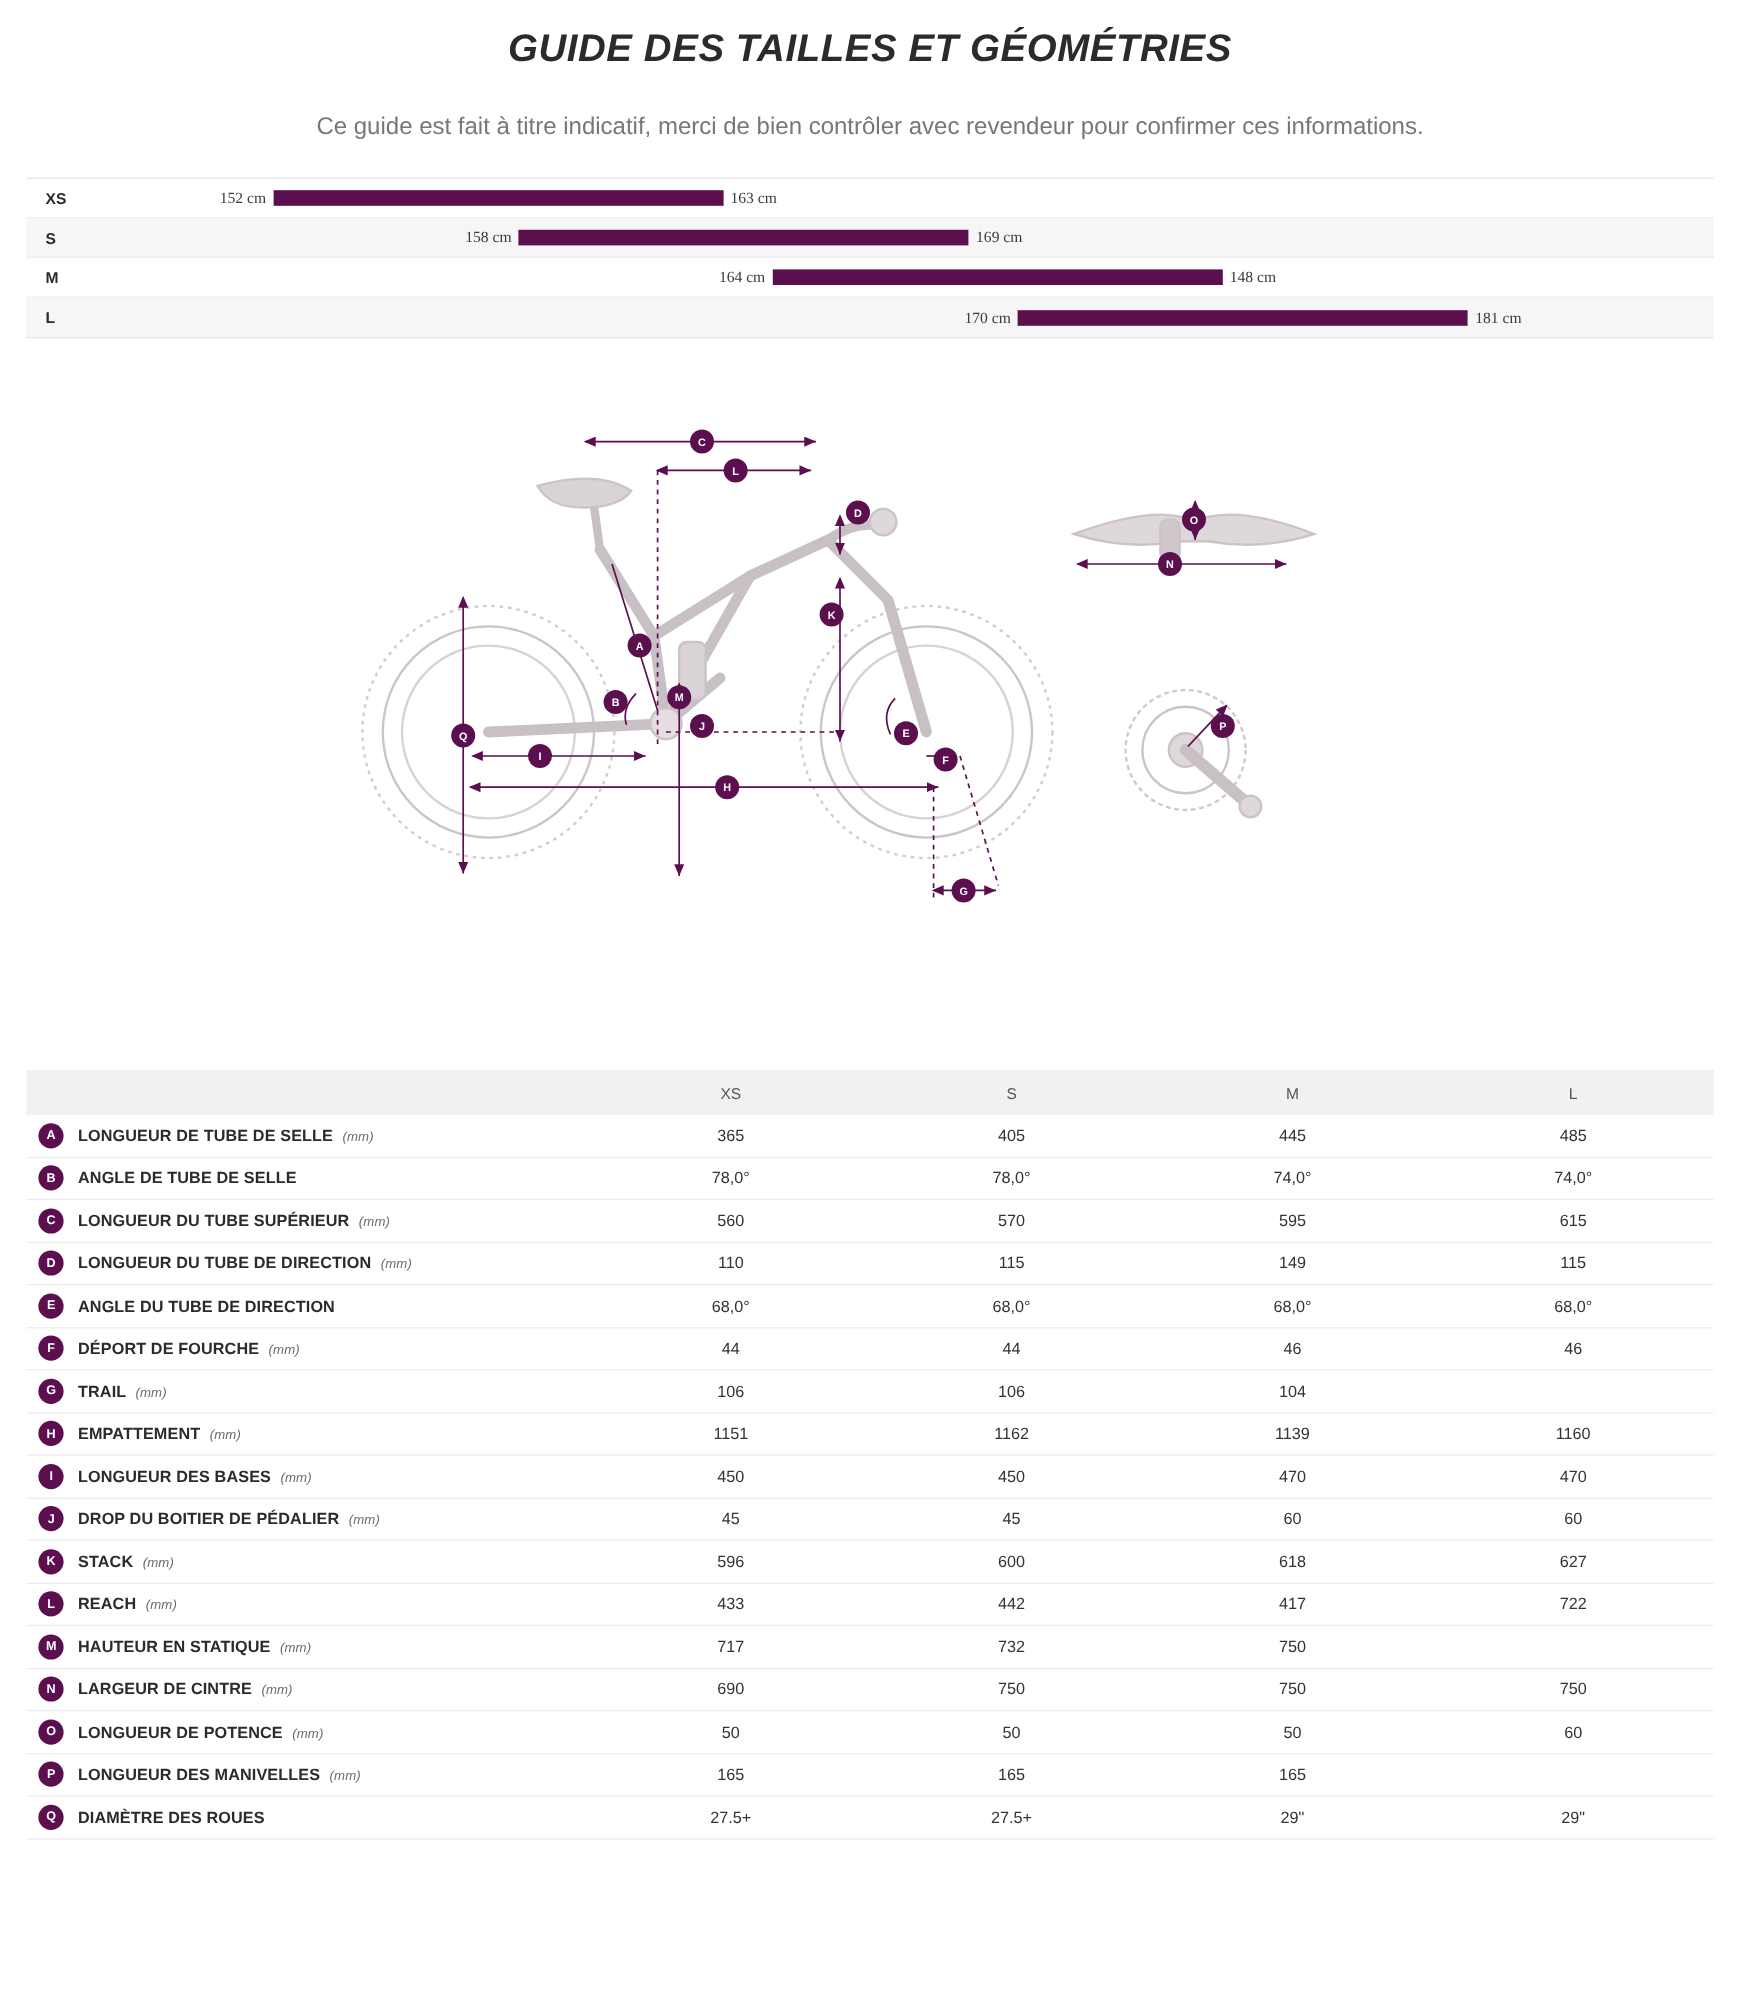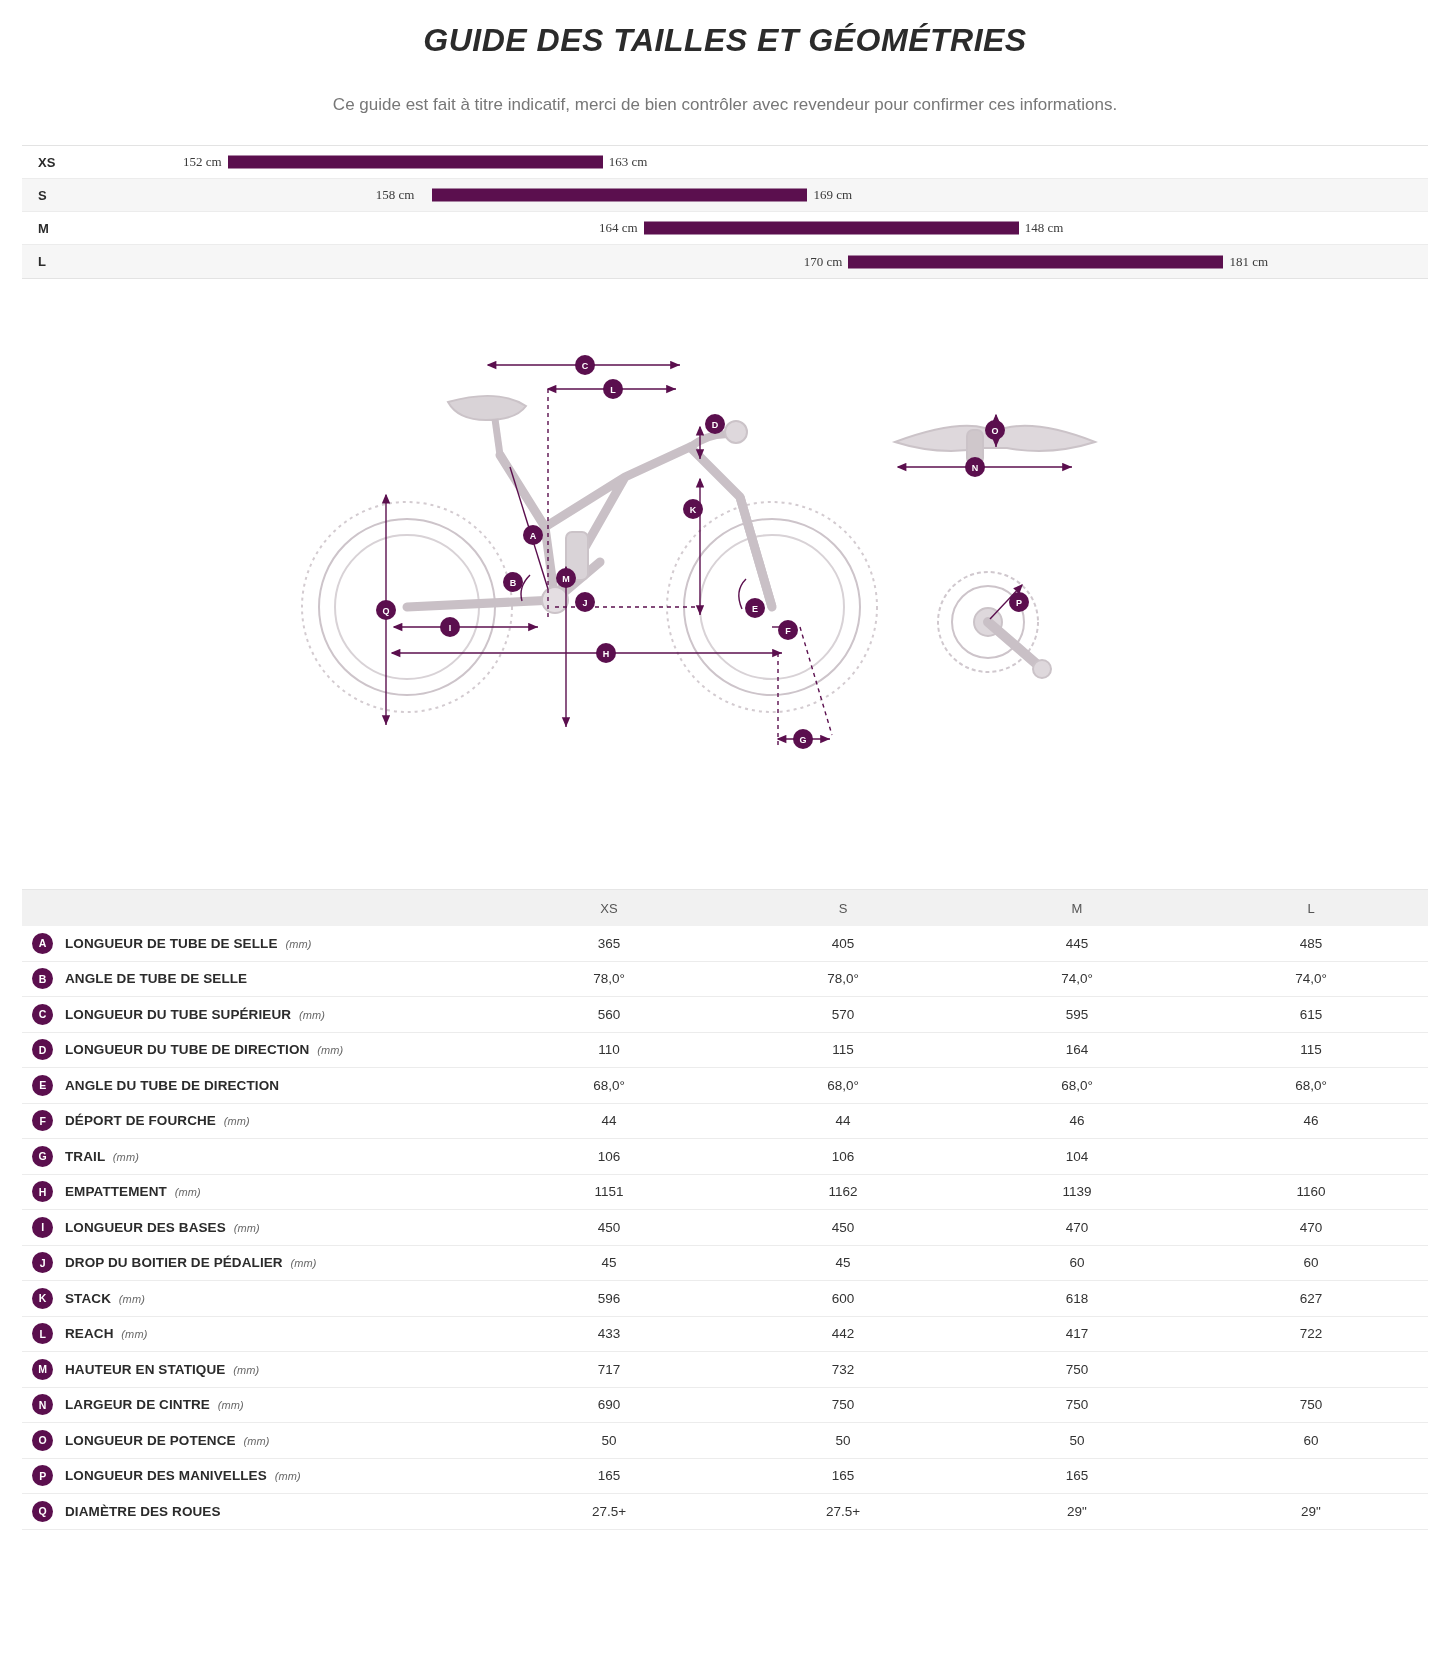--- a/index.html
+++ b/index.html
@@ -18,21 +18,21 @@
     font-size: 32px;
     font-weight: bold;
     font-style: italic;
     letter-spacing: 0.5px;
     color: #2b2b2b;
     margin: 22px 0 0 0;
     text-transform: uppercase;
   }
   p.subtitle {
     text-align: center;
-    font-size: 17px;
+    font-size: 20px;
     color: #777;
     margin: 36px 0 0 0;
     font-weight: 400;
   }
 
   
   .size-table {
     margin: 30px 22px 0 22px;
     border-top: 1px solid #e3e3e3;
     border-bottom: 1px solid #e3e3e3;
@@ -152,21 +152,21 @@
         <div class="sz-label">XS</div>
         <div class="bar-wrap">
           <span class="bar-min" style="right:88%; margin-right:6px;">152 cm</span>
           <span class="bar-inner" style="left:12%; width:27.5%;"></span>
           <span class="bar-max" style="left:39.5%; margin-left:6px;">163 cm</span>
         </div>
       </div>
       <div class="size-row alt">
         <div class="sz-label">S</div>
         <div class="bar-wrap">
-          <span class="bar-min" style="right:73%; margin-right:18px;">158 cm</span>
+          <span class="bar-min" style="right:73%; margin-right:6px;">158 cm</span>
           <span class="bar-inner" style="left:27%; width:27.5%;"></span>
           <span class="bar-max" style="left:54.5%; margin-left:6px;">169 cm</span>
         </div>
       </div>
       <div class="size-row">
         <div class="sz-label">M</div>
         <div class="bar-wrap">
           <span class="bar-min" style="right:57.5%; margin-right:6px;">164 cm</span>
           <span class="bar-inner" style="left:42.5%; width:27.5%;"></span>
           <span class="bar-max" style="left:70%; margin-left:6px;">148 cm</span>
@@ -383,21 +383,21 @@
           <div class="c-val">595</div>
           <div class="c-val">615</div>
         </div>
         <div class="geo-row">
           <div class="c-lab">
             <span class="badge">D</span>
             <span class="geo-name">LONGUEUR DU TUBE DE DIRECTION <span class="unit">(mm)</span></span>
           </div>
           <div class="c-val">110</div>
           <div class="c-val">115</div>
-          <div class="c-val">164</div>
+          <div class="c-val">149</div>
           <div class="c-val">115</div>
         </div>
         <div class="geo-row">
           <div class="c-lab">
             <span class="badge">E</span>
             <span class="geo-name">ANGLE DU TUBE DE DIRECTION</span>
           </div>
           <div class="c-val">68,0°</div>
           <div class="c-val">68,0°</div>
           <div class="c-val">68,0°</div>

